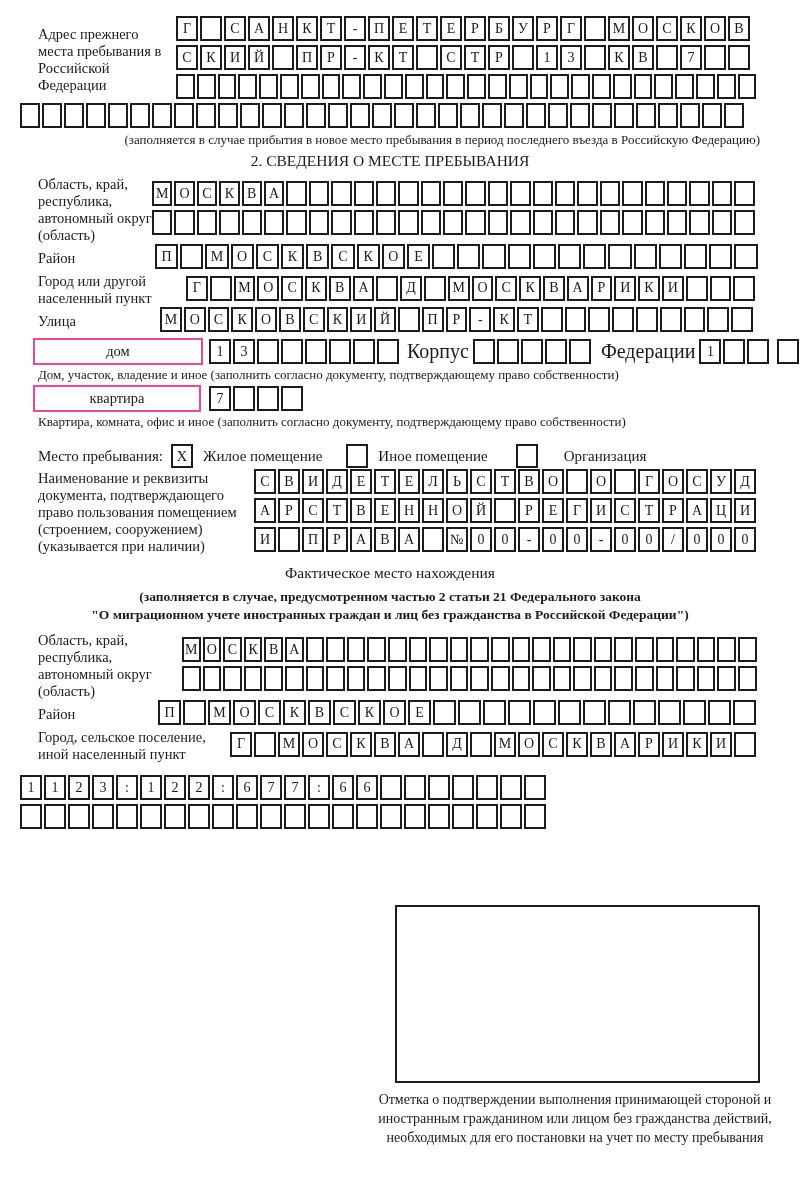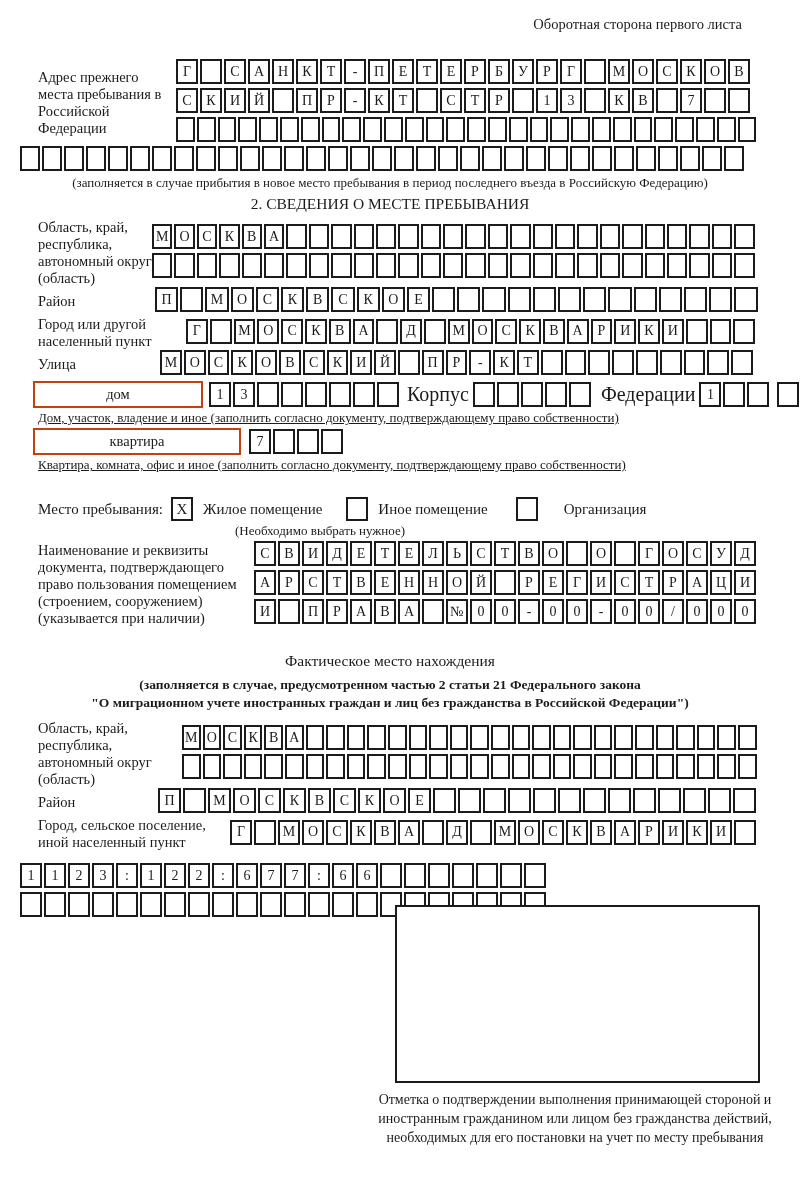--- a/index.html
+++ b/index.html
@@ -24,37 +24,37 @@
   .cell {
     flex:none; height:25px; border:2px solid #1b1b1b;
     display:flex; align-items:center; justify-content:center;
     font-size:14px; background:#fff;
   }
   .cw22 .cell{width:22px} .cw20 .cell{width:20px} .cw188 .cell{width:18.8px}
   .cw204 .cell{width:20.4px} .cw232 .cell{width:23.2px} .cw218 .cell{width:21.8px}
   .cw23 .cell{width:23px} .cw186 .cell{width:18.6px}
 
   .note { font-size:13px; line-height:16px; margin:2px 0 2px 0; }
-  .center { text-align:center; }
-  .left-note { padding-left:18px;text-decoration:underline; }
+  .center { text-align:right; }
+  .left-note { padding-left:18px; }
   .sec-title { text-align:center; font-weight:normal; font-size:15.5px; margin:4px 0 6px 0; }
 
   .house-row { display:flex; align-items:center; margin:2px 0 2px 13px; }
   .labelbox {
-    border:2px solid #c2410c; height:27px;
+    border:2px solid #ec4899; height:27px;
     display:flex; align-items:center; justify-content:center;
     font-size:14.5px; flex:none; background:#fff;
   }
-  .bx170{width:170px} .bx200{width:208px}
+  .bx170{width:170px} .bx200{width:168px}
   .inline-lbl { font-size:20px; flex:none; }
   .gap6{width:6px;flex:none} .gap8{width:8px;flex:none} .gap4{width:4px;flex:none} .gap10{width:10px;flex:none}
   .house-row .cellrow{ margin-bottom:0; }
   .sep-last .cell:last-child{ margin-left:6px; }
 
-  .chk-row { display:flex; align-items:center; padding-left:18px; margin-top:24px; }
+  .chk-row { display:flex; align-items:center; padding-left:18px; margin-top:14px; }
   .checkbox {
     width:22px; height:24px; border:2px solid #1b1b1b; flex:none;
     display:flex; align-items:center; justify-content:center; font-size:15px; background:#fff;
   }
   .chk-row .inline-lbl{ font-size:15px; }
 
   .fact-note { font-size:13.5px; line-height:18px; text-align:center;font-weight:bold; }
 
   .kad-grid { padding-top:12px; }
 
@@ -65,21 +65,20 @@
   .stamp-caption {
     position:absolute; left:375px; top:1090px; width:400px;
     font-size:14px; line-height:19px; text-align:center;
   }
 </style>
 </head>
 <body>
 
 <div class="page">
 
-  <div class="hdr-right">Оборотная сторона первого листа</div>
 
   <div>
     <div class="row">
       <div class="label lw156">Адрес прежнего места пребывания в Российской Федерации</div>
       <div>
         <div class="cellrow cw22">
             <span class="cell">Г</span>
             <span class="cell"></span>
             <span class="cell">С</span>
             <span class="cell">А</span>
@@ -412,21 +411,20 @@
     <span class="inline-lbl">Жилое помещение</span>
     <div style="width:24px;flex:none"></div>
     <div class="checkbox"></div>
     <div class="gap10"></div>
     <span class="inline-lbl">Иное помещение</span>
     <div style="width:28px;flex:none"></div>
     <div class="checkbox"></div>
     <div style="width:26px;flex:none"></div>
     <span class="inline-lbl">Организация</span>
   </div>
-  <div class="note" style="padding-left:215px">(Необходимо выбрать нужное)</div>
 
   <div class="row" style="margin-top:1px">
     <div class="label lw234">Наименование и реквизиты документа, подтверждающего право пользования помещением (строением, сооружением) (указывается при наличии)</div>
     <div>
       <div class="cellrow cw22">
           <span class="cell">С</span>
           <span class="cell">В</span>
           <span class="cell">И</span>
           <span class="cell">Д</span>
           <span class="cell">Е</span>
@@ -489,21 +487,21 @@
           <span class="cell">0</span>
           <span class="cell">0</span>
           <span class="cell">/</span>
           <span class="cell">0</span>
           <span class="cell">0</span>
           <span class="cell">0</span>
         </div>
     </div>
   </div>
 
-  <div class="sec-title" style="margin-top:24px">Фактическое место нахождения</div>
+  <div class="sec-title" style="margin-top:8px">Фактическое место нахождения</div>
   <div class="fact-note">(заполняется в случае, предусмотренном частью 2 статьи 21 Федерального закона</div>
   <div class="fact-note" style="margin-bottom:8px">"О миграционном учете иностранных граждан и лиц без гражданства в Российской Федерации")</div>
 
   <div class="row">
     <div class="label lw162">Область, край, республика, автономный округ (область)</div>
     <div>
       <div class="cellrow cw186">
           <span class="cell">М</span>
           <span class="cell">О</span>
           <span class="cell">С</span>

